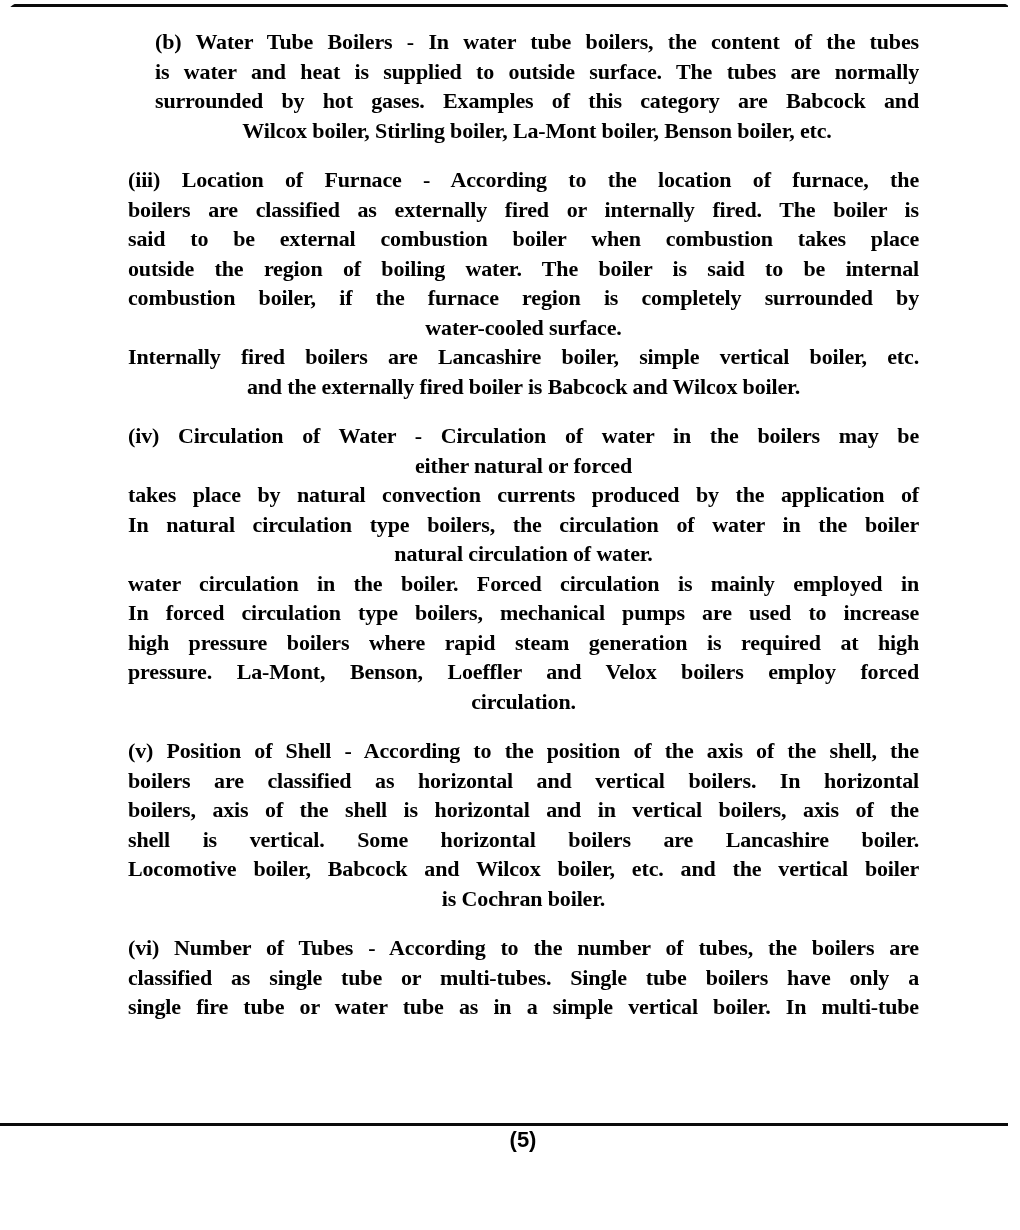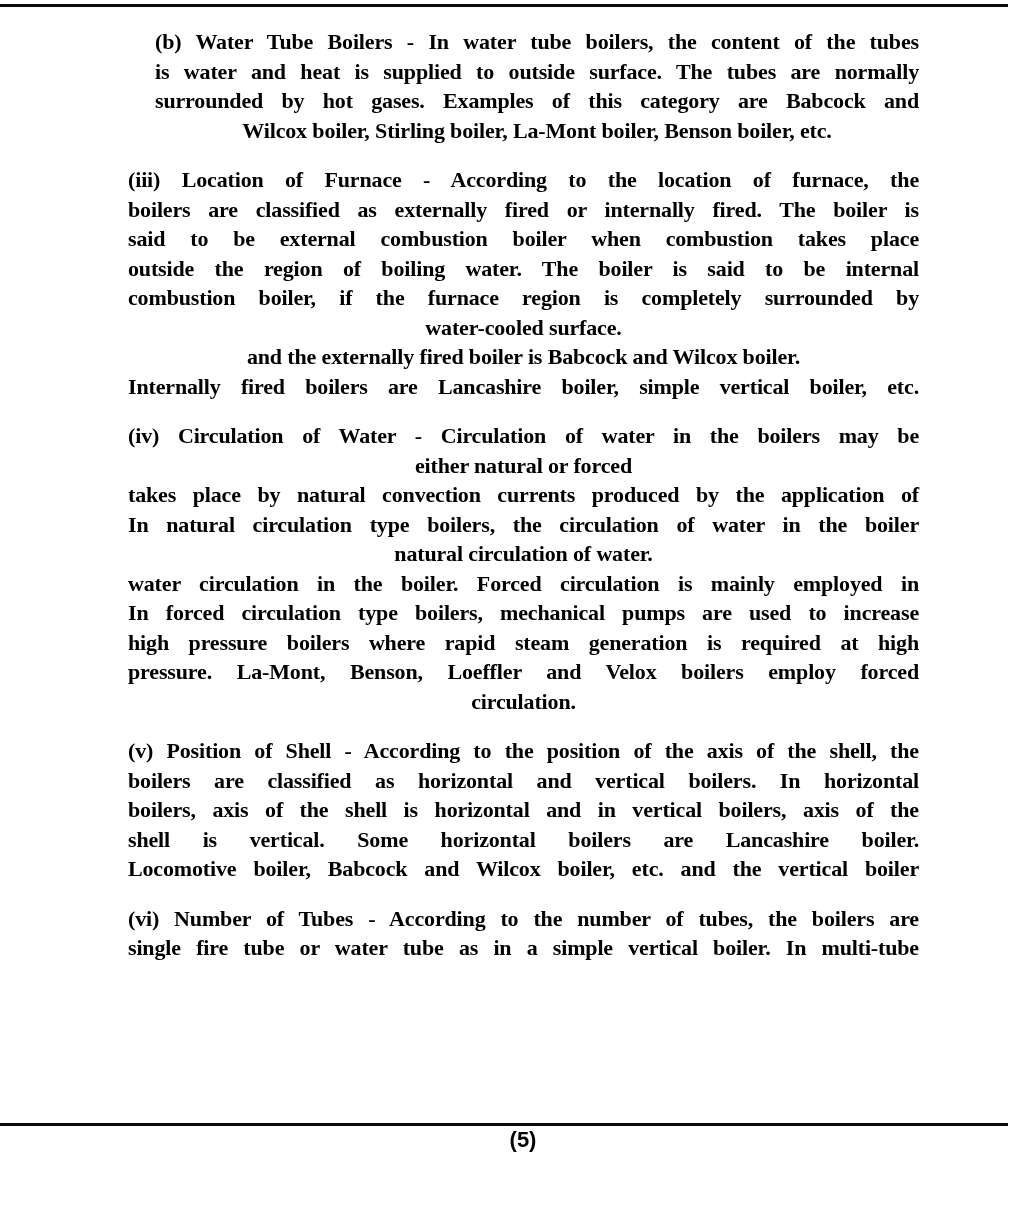--- a/index.html
+++ b/index.html
@@ -7,20 +7,21 @@
     padding: 0;
     background: #ffffff;
   }
   .page {
     position: relative;
     width: 1020px;
     height: 1230px;
     background: #ffffff;
     overflow: hidden;
     font-family: "Liberation Serif", "DejaVu Serif", serif;
+    border-radius: 29px;
   }
   .rule {
     position: absolute;
     left: 0;
     height: 3px;
     background: #0a0a0a;
   }
   .rule-top { top: 4px; width: 1008px; }
   .rule-bottom { top: 1123px; width: 1008px; }
   .doc {
@@ -72,22 +73,22 @@
       <div class="section">
         <div class="para">
           <div class="ln j">(iii) Location of Furnace - According to the location of furnace, the</div>
           <div class="ln j">boilers are classified as externally fired or internally fired. The boiler is</div>
           <div class="ln j">said to be external combustion boiler when combustion takes place</div>
           <div class="ln j">outside the region of boiling water. The boiler is said to be internal</div>
           <div class="ln j">combustion boiler, if the furnace region is completely surrounded by</div>
           <div class="ln">water-cooled surface.</div>
         </div>
         <div class="para">
+          <div class="ln j">Internally fired boilers are Lancashire boiler, simple vertical boiler, etc.</div>
           <div class="ln">and the externally fired boiler is Babcock and Wilcox boiler.</div>
-          <div class="ln j">Internally fired boilers are Lancashire boiler, simple vertical boiler, etc.</div>
         </div>
       </div>
       <div class="section">
         <div class="para">
           <div class="ln j">(iv) Circulation of Water - Circulation of water in the boilers may be</div>
           <div class="ln">either natural or forced</div>
         </div>
         <div class="para">
           <div class="ln j">takes place by natural convection currents produced by the application of</div>
           <div class="ln j">In natural circulation type boilers, the circulation of water in the boiler</div>
@@ -101,24 +102,26 @@
           <div class="ln">circulation.</div>
         </div>
       </div>
       <div class="section">
         <div class="para">
           <div class="ln j">(v) Position of Shell - According to the position of the axis of the shell, the</div>
           <div class="ln j">boilers are classified as horizontal and vertical boilers. In horizontal</div>
           <div class="ln j">boilers, axis of the shell is horizontal and in vertical boilers, axis of the</div>
           <div class="ln j">shell is vertical. Some horizontal boilers are Lancashire boiler.</div>
           <div class="ln j">Locomotive boiler, Babcock and Wilcox boiler, etc. and the vertical boiler</div>
+          <div class="ln">is Cochran boiler.</div>
         </div>
       </div>
       <div class="section">
         <div class="para">
           <div class="ln j">(vi) Number of Tubes - According to the number of tubes, the boilers are</div>
+          <div class="ln j">classified as single tube or multi-tubes. Single tube boilers have only a</div>
           <div class="ln j">single fire tube or water tube as in a simple vertical boiler. In multi-tube</div>
         </div>
       </div>
     </div>
   <div class="rule rule-bottom"></div>
   <div class="footer">(5)</div>
 </div>
 
 </body></html>

